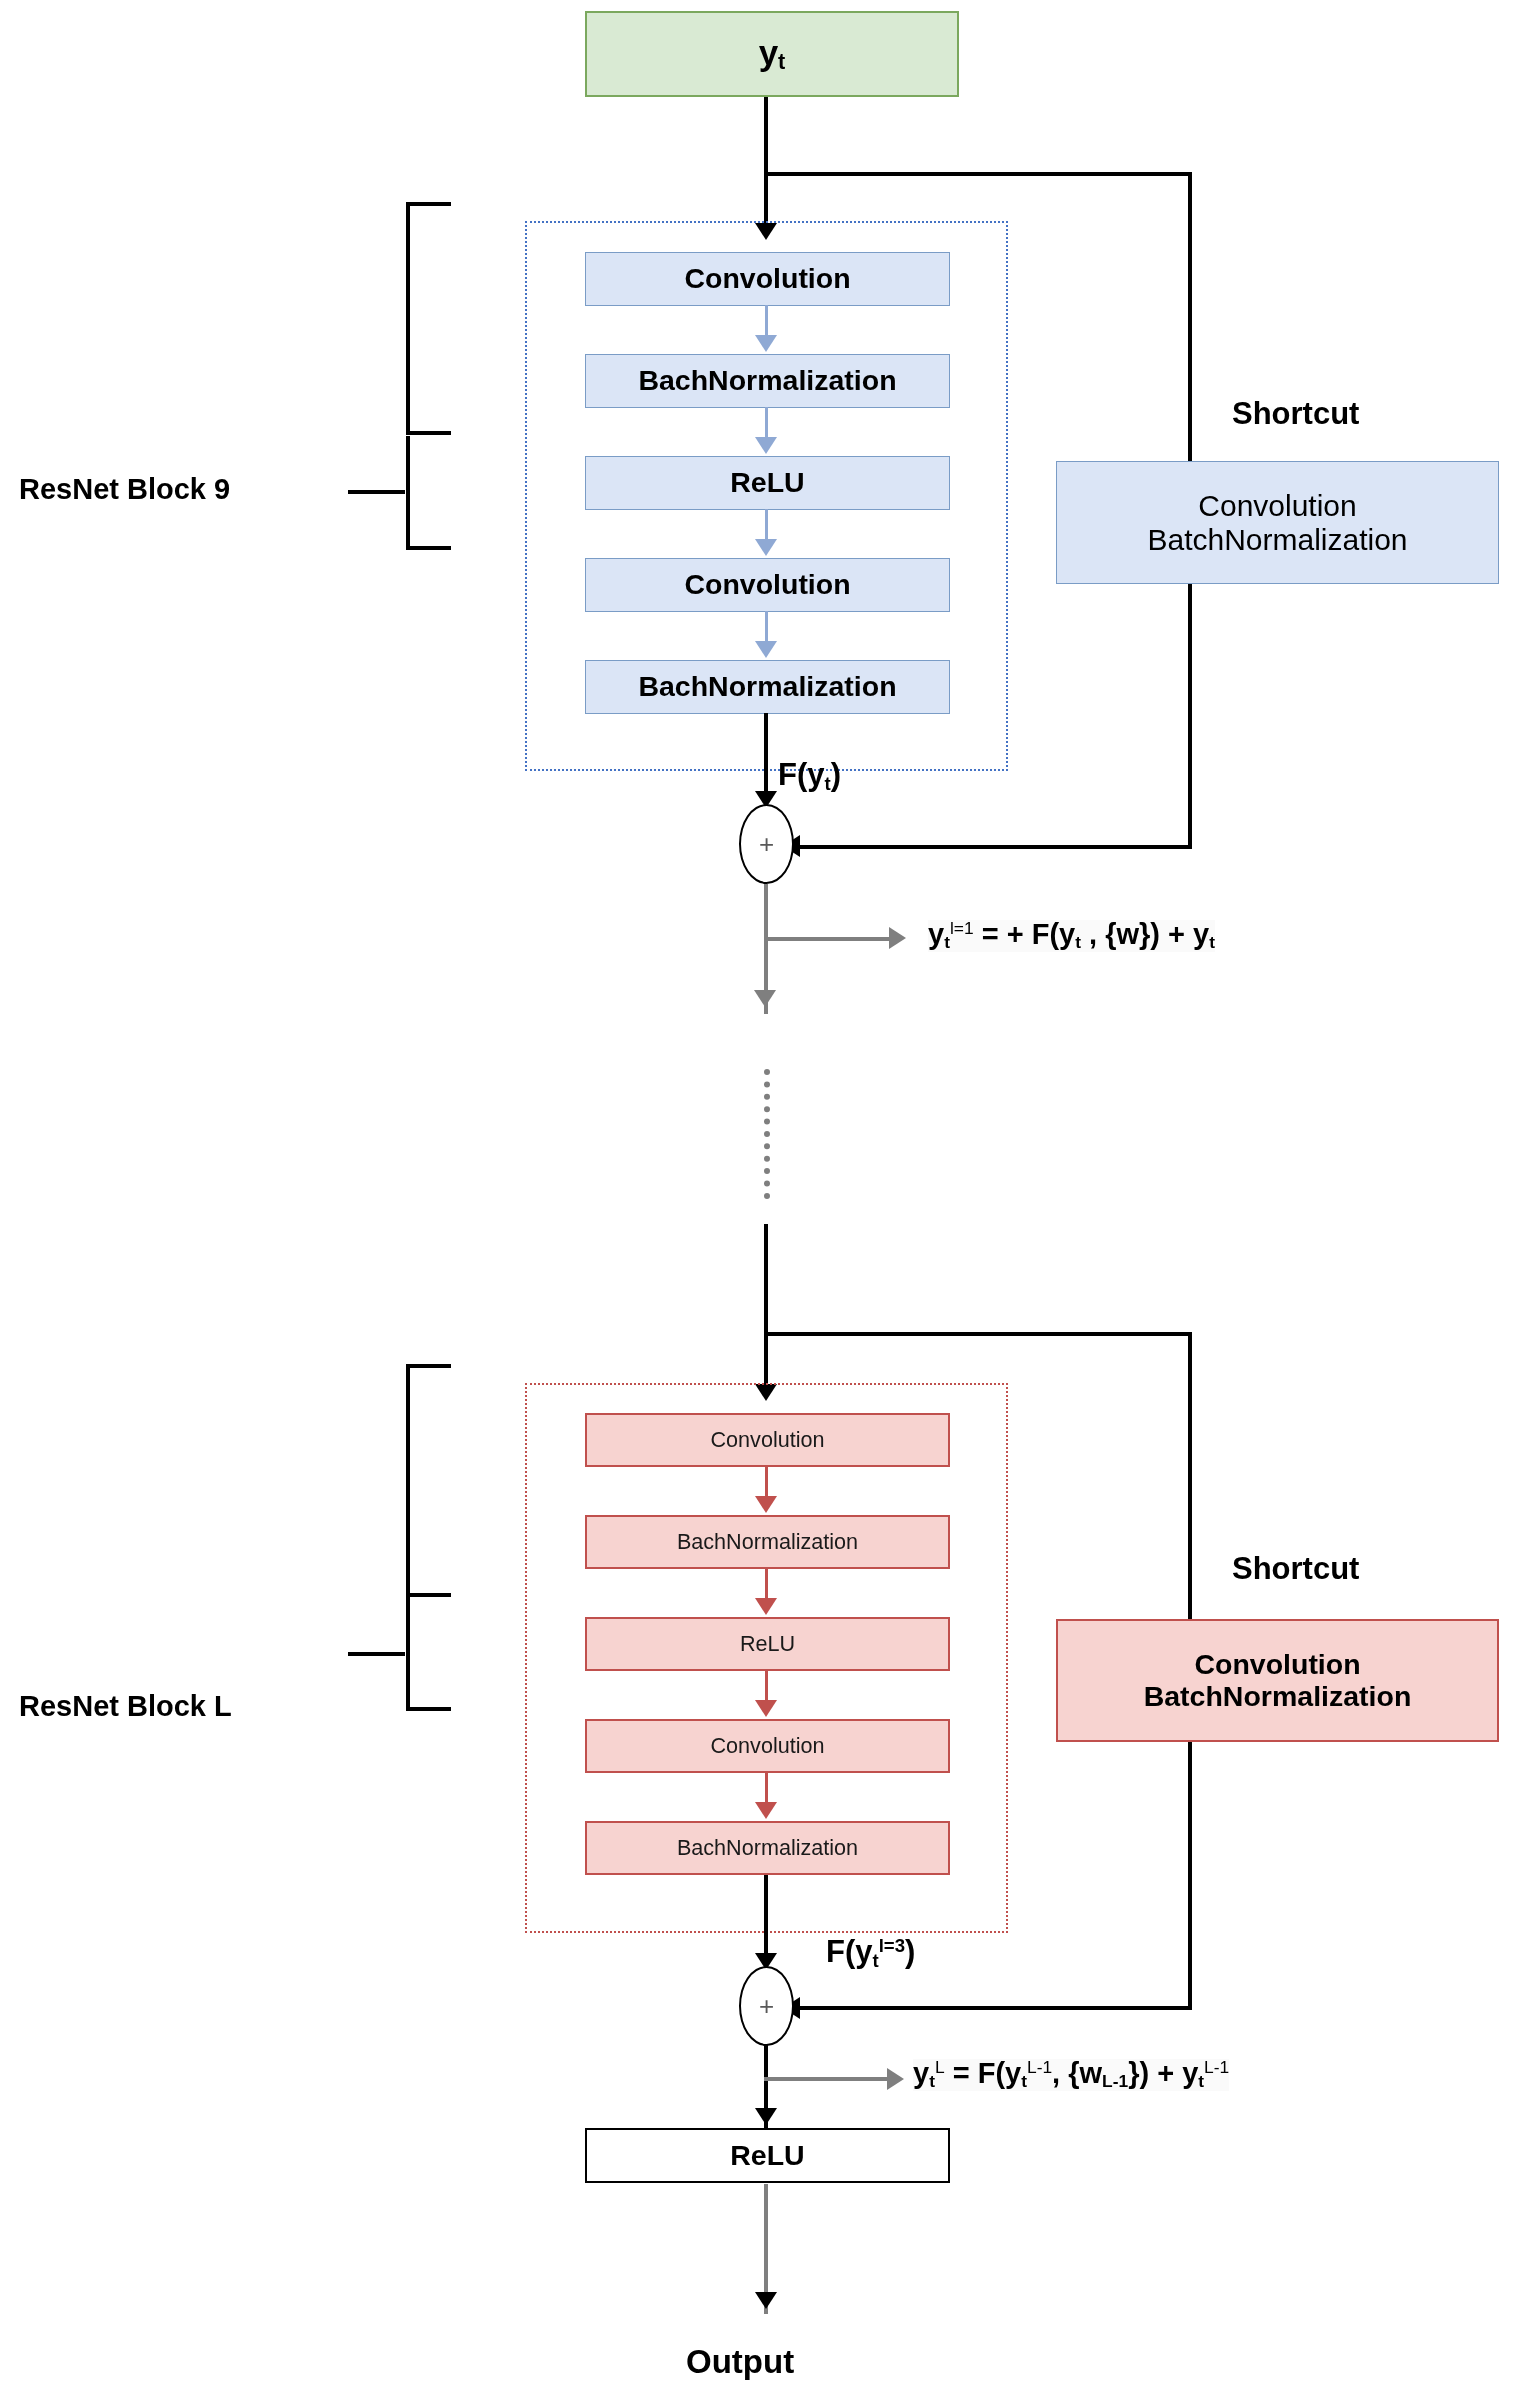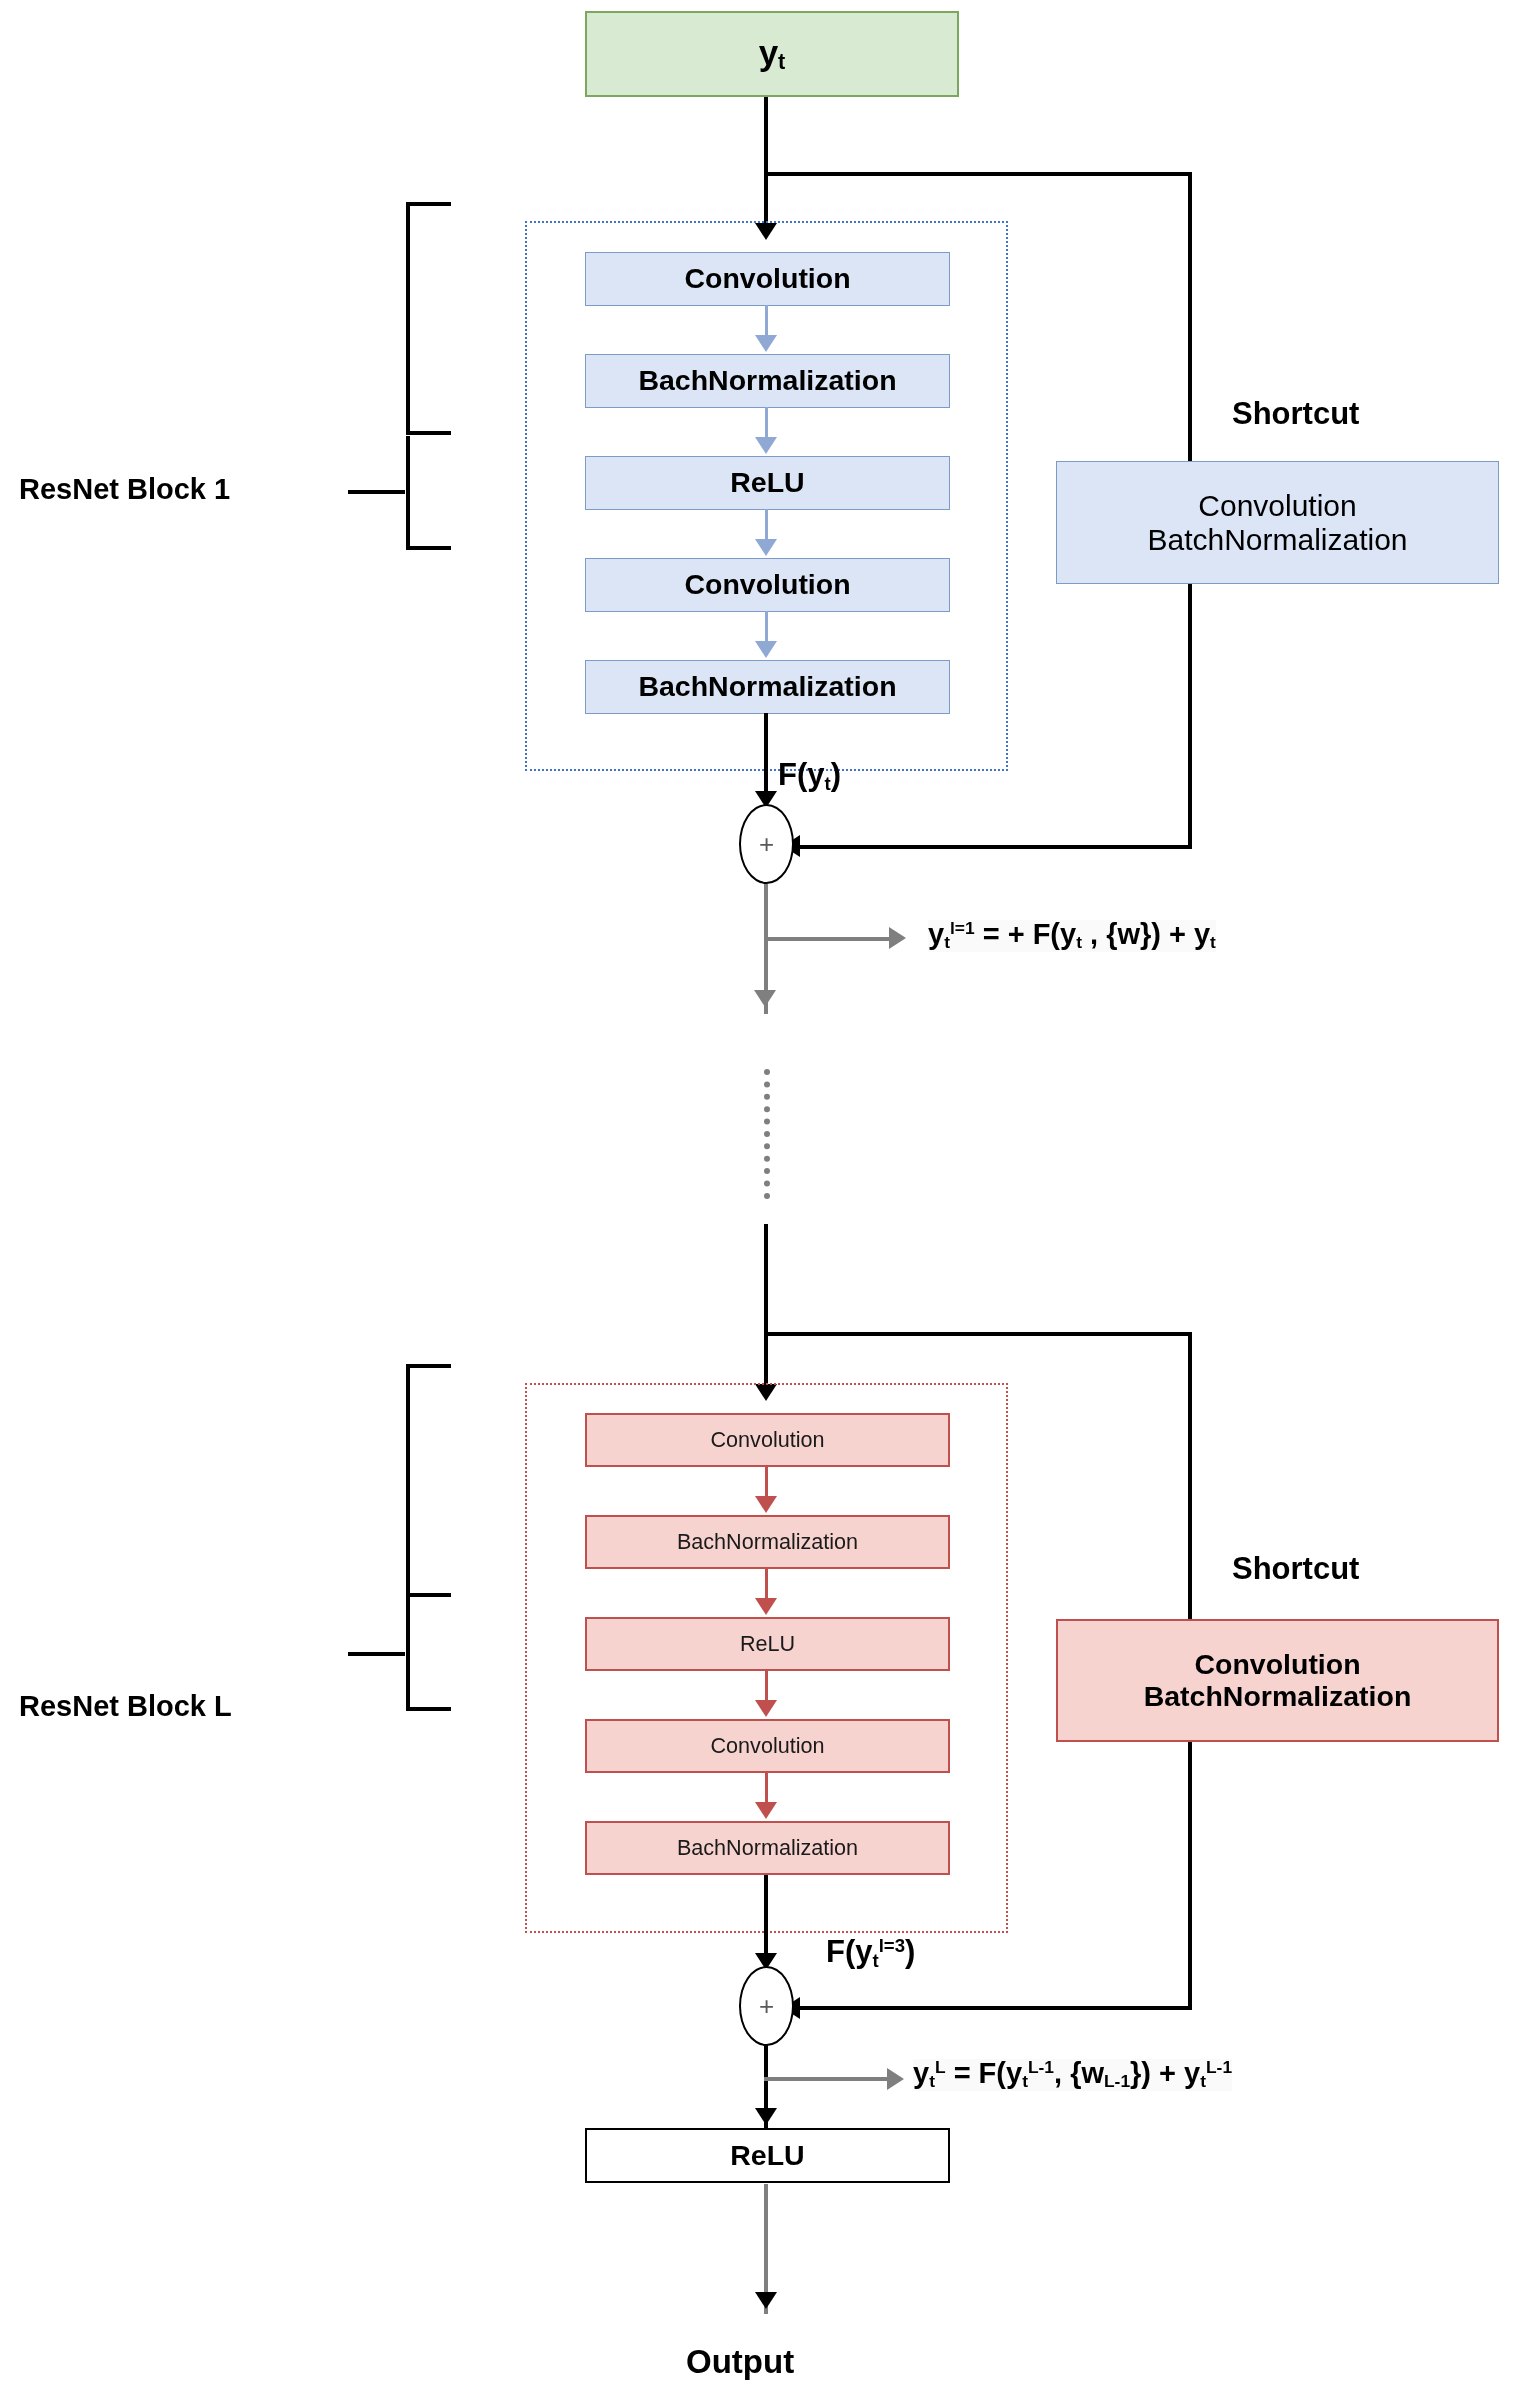--- a/index.html
+++ b/index.html
@@ -162,21 +162,21 @@
   
   .eq{
     position:absolute;
     white-space:nowrap;
     font-size:29px;
     font-weight:bold;
     background:#fafafa;
     line-height:1;
   }
   .eq sub{font-size:0.60em;vertical-align:-0.25em;font-weight:bold;}
-  .eq sup{font-size:0.60em;vertical-align:0.55em;font-weight:bold;}
+  .eq sup{font-size:0.60em;vertical-align:0.55em;font-weight:normal;}
   .fx{
     position:absolute;
     white-space:nowrap;
     font-size:31px;
     font-weight:bold;
     line-height:1;
   }
   .fx sub{font-size:0.60em;vertical-align:-0.25em;}
   .fx sup{font-size:0.60em;vertical-align:0.55em;}
   .ylab{font-size:35px;font-weight:bold;}
@@ -234,21 +234,21 @@
   <div class="vline" style="left:764px;top:713px;width:3.5px;height:86px;"></div>
   <div class="arrow-down" style="left:755px;top:791px;"></div>
 
   <div class="fx" style="left:778px;top:759px;">
     <span>F(y</span><sub>t</sub><span>)</span>
   </div>
 
   <div class="bracket" style="left:406px;top:202px;width:45px;height:233px;"></div>
   <div class="bracket-stem" style="left:348px;top:490px;width:57px;"></div>
   <div class="bracket" style="left:406px;top:436px;width:45px;height:114px;border-top:none;"></div>
-  <div class="lbl lbl-bold" style="left:19px;top:475px;font-size:29px;">ResNet Block 1</div>
+  <div class="lbl lbl-bold" style="left:19px;top:475px;font-size:29px;">ResNet Block 9</div>
 
   <div class="lbl lbl-bold" style="left:1232px;top:398px;font-size:31px;">Shortcut</div>
   <div class="node node-blue" style="left:1056px;top:461px;width:443px;height:123px;font-weight:normal;font-size:30px;flex-direction:column;">
     <span>Convolution</span>
     <span>BatchNormalization</span>
   </div>
 
   <div class="sum" style="left:739px;top:804px;width:55px;height:80px;">
     <span>+</span>
   </div>

